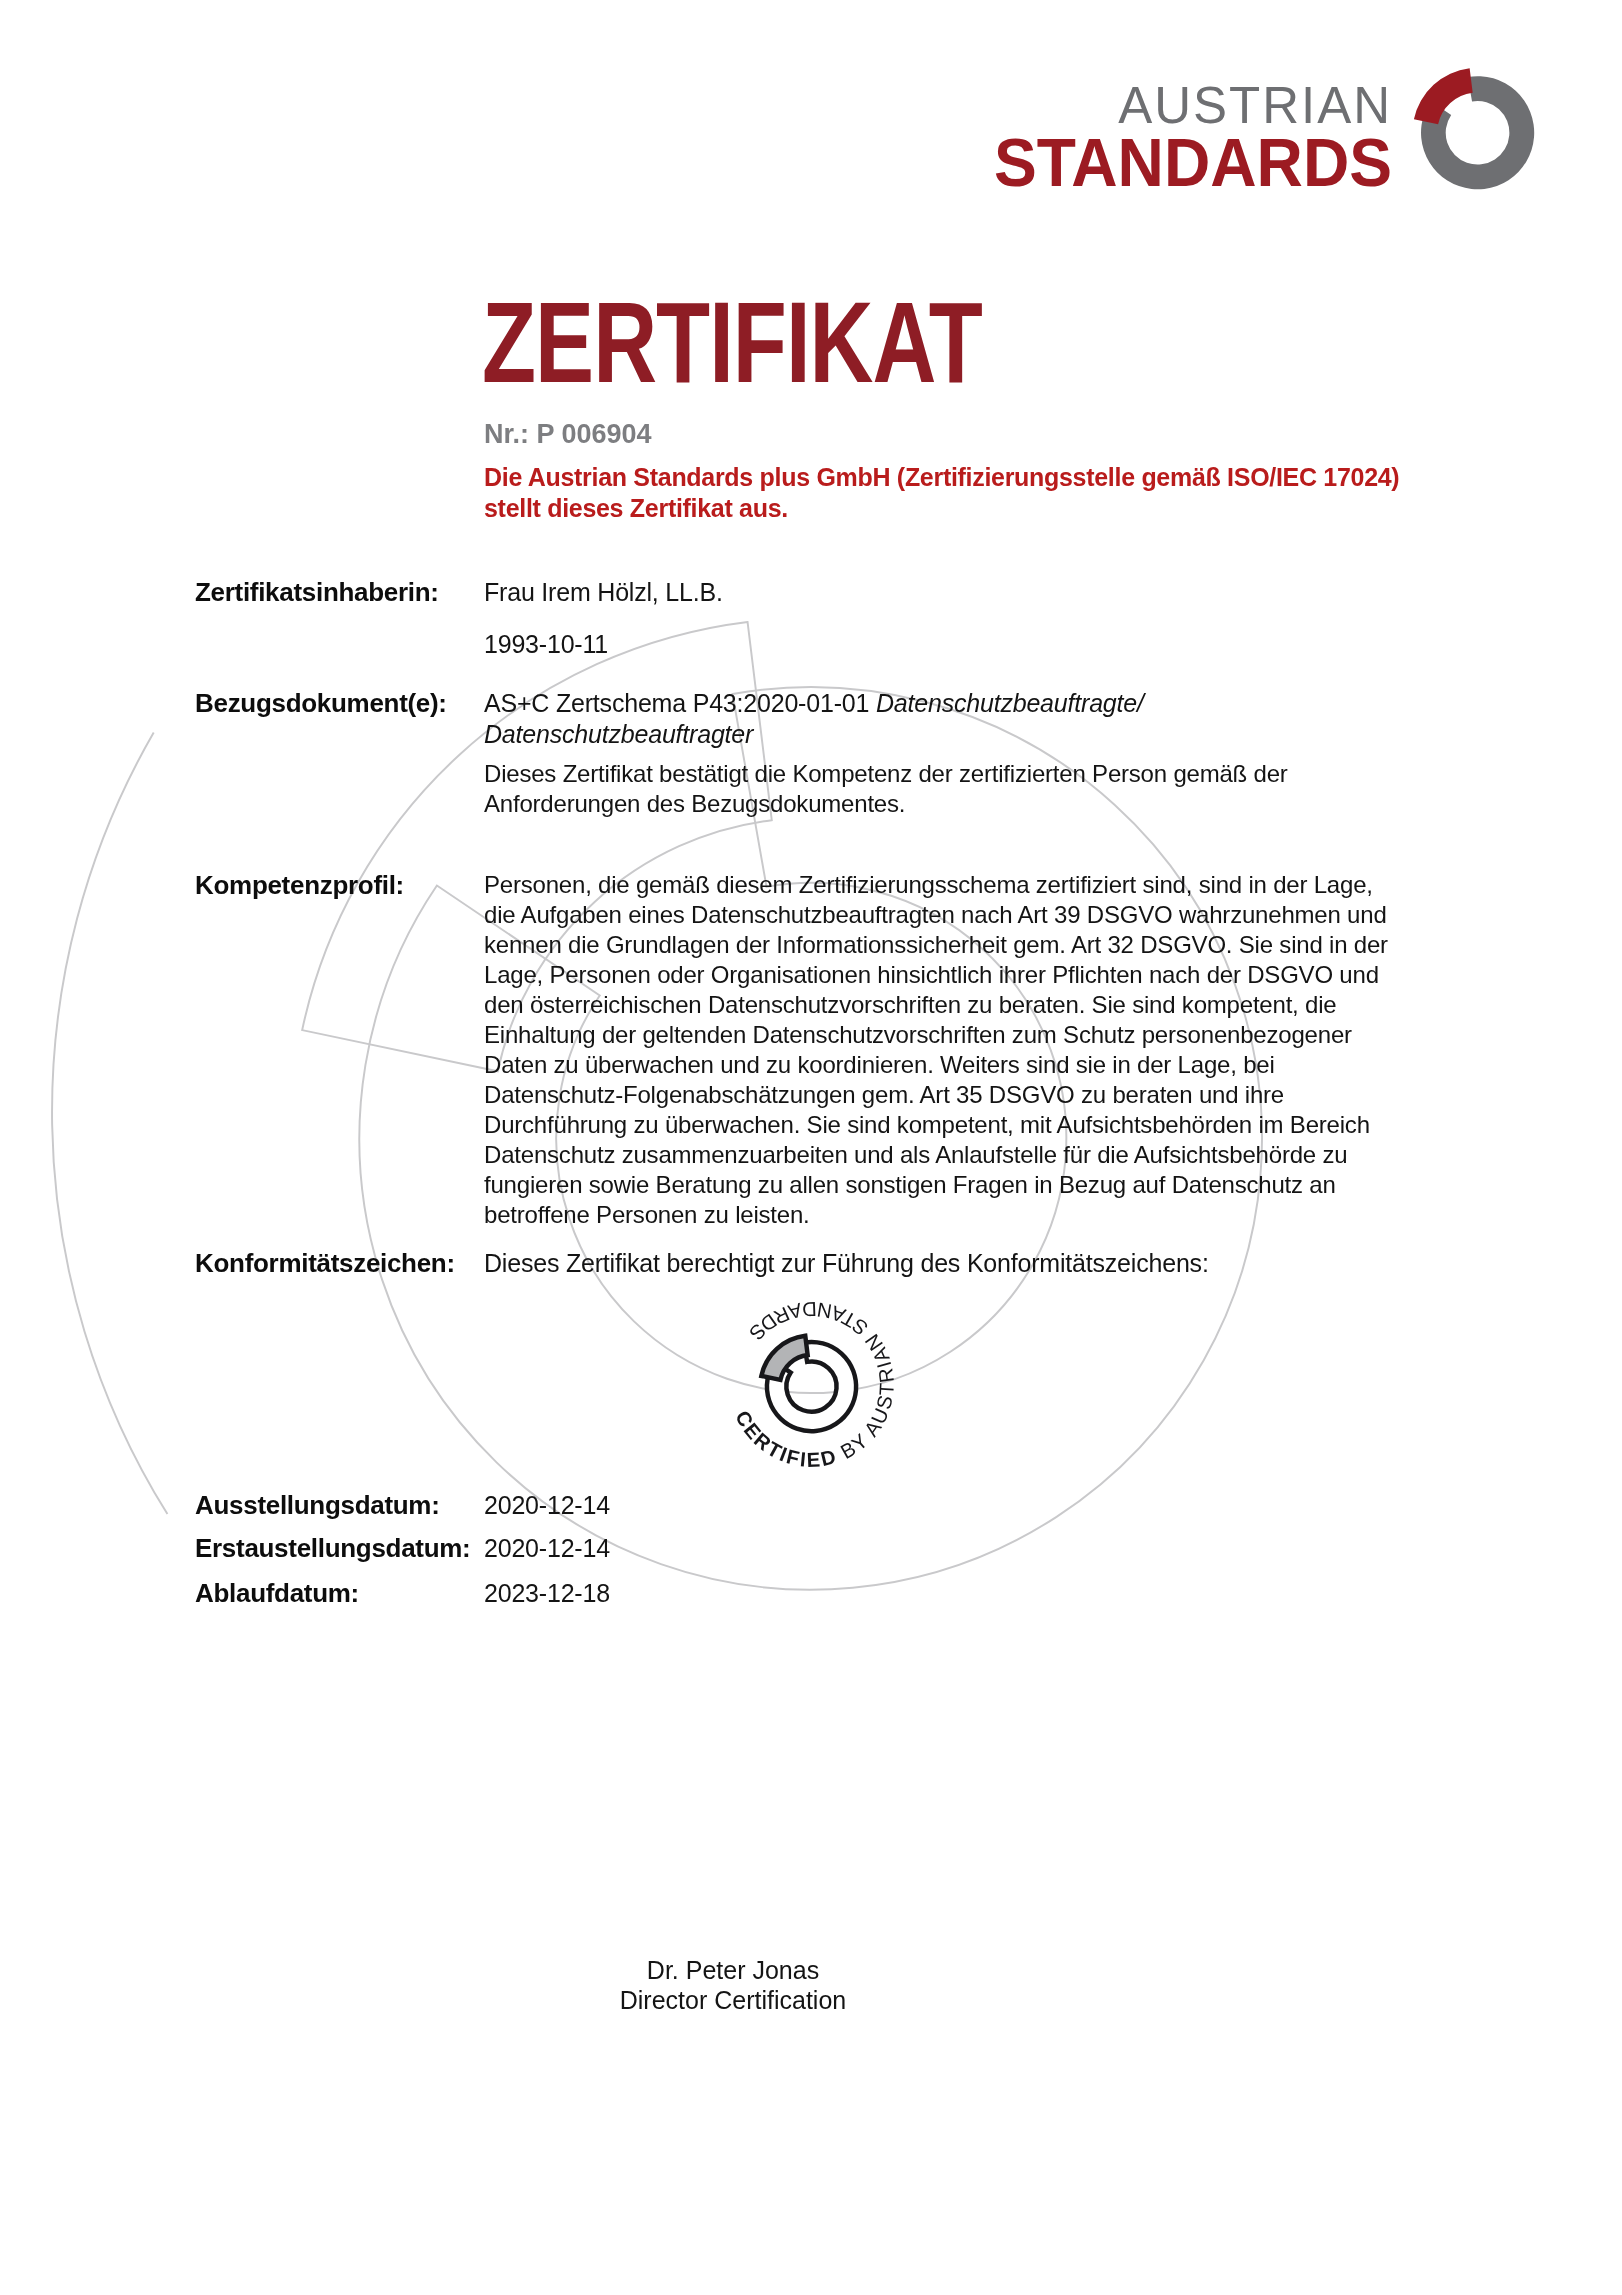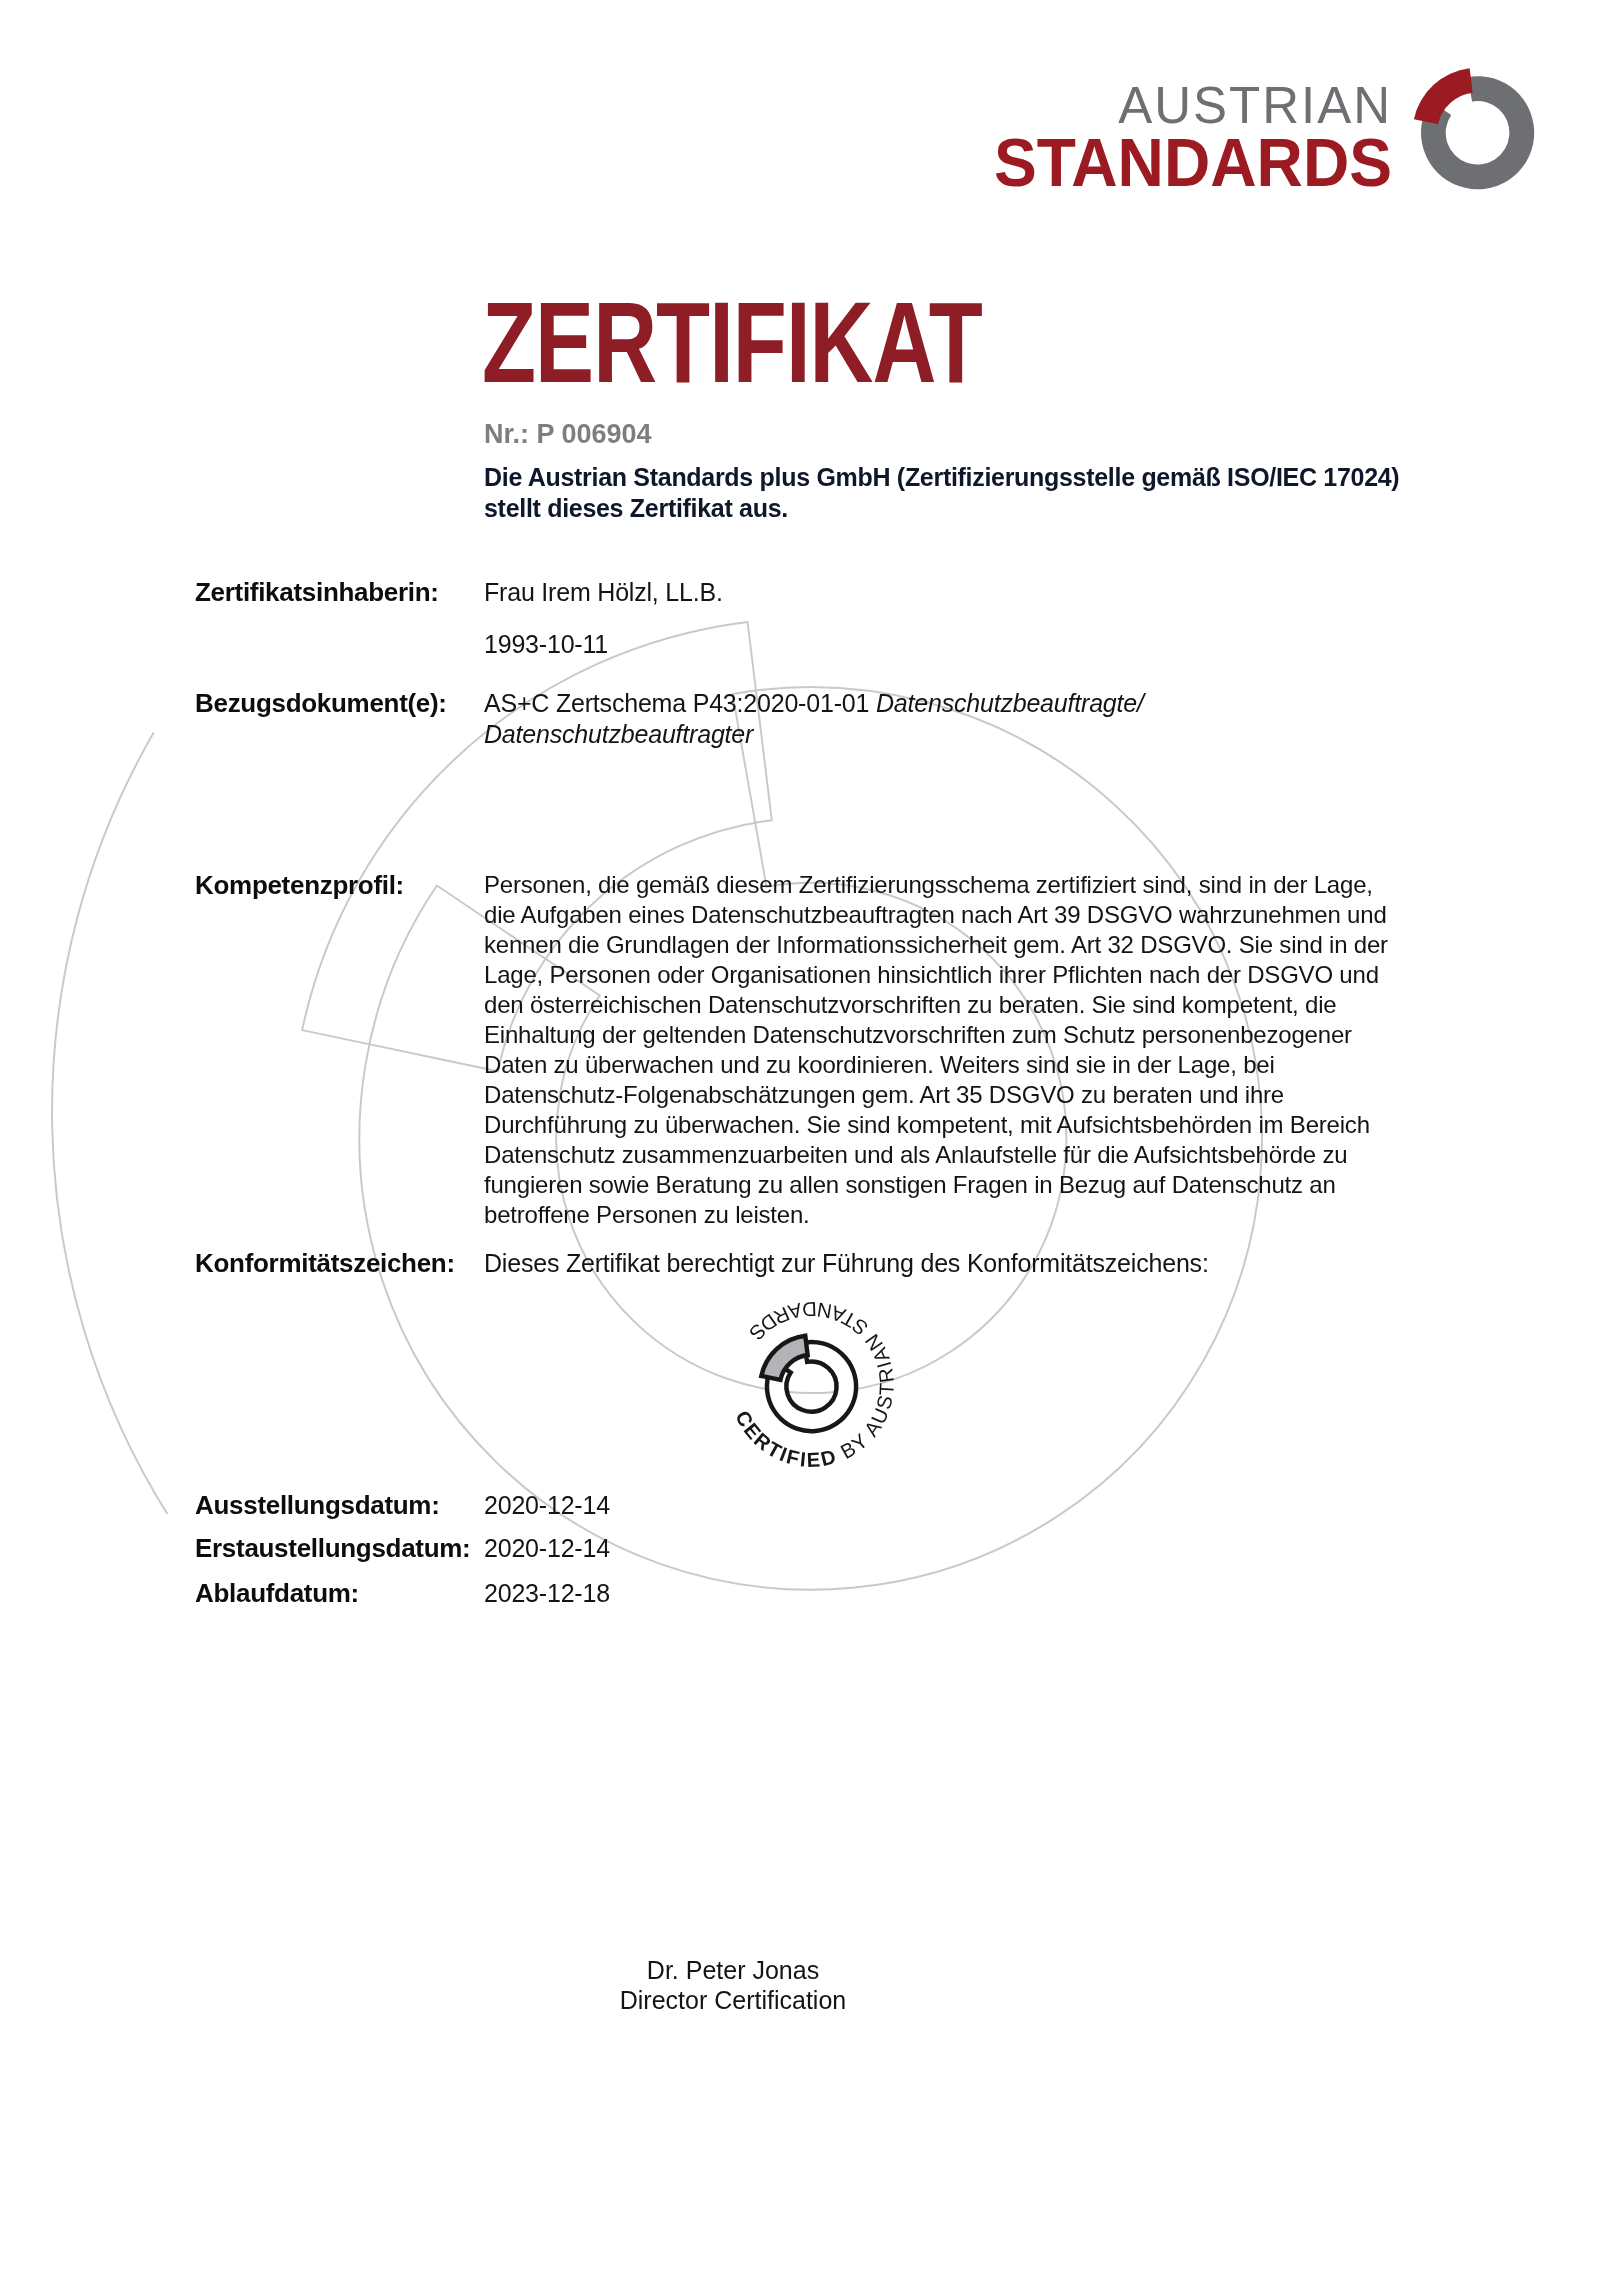--- a/index.html
+++ b/index.html
@@ -32,21 +32,21 @@
     line-height:1;letter-spacing:-1.3px;
     transform:scaleX(0.77);transform-origin:top left;
     white-space:nowrap;
   }
   .cert-number{
     left:484px;top:419px;
     font-size:27px;font-weight:700;color:#7d7e81;
   }
   .issuer-statement{
     left:484px;top:462px;width:981px;
-    font-size:25px;font-weight:700;color:#0f172a;
+    font-size:25px;font-weight:700;color:#b91c1c;
     line-height:31px;white-space:pre-line;letter-spacing:-0.3px;
   }
   .field-label{
     left:195px;
     font-size:26px;font-weight:700;color:#0d0d0d;
     letter-spacing:-0.3px;white-space:nowrap;
   }
   .field-value{
     left:484px;
     font-size:25px;font-weight:400;color:#141414;
@@ -102,20 +102,21 @@
 
   <div class="abs z field-label" style="top:577px;">Zertifikatsinhaberin:</div>
   <div class="abs z field-value" style="top:577px;">Frau Irem Hölzl, LL.B.</div>
   <div class="abs z field-value" style="top:629px;">1993-10-11</div>
 
   <div class="abs z field-label" style="top:688px;">Bezugsdokument(e):</div>
   <div class="abs z field-value" style="top:688px;width:929px;">
     <span>AS+C Zertschema P43:2020-01-01 </span><span class="italic">Datenschutzbeauftragte/
 Datenschutzbeauftragter</span>
   </div>
+  <div class="abs z para note-para">Dieses Zertifikat bestätigt die Kompetenz der zertifizierten Person gemäß der Anforderungen des Bezugsdokumentes.</div>
 
   <div class="abs z field-label" style="top:870px;">Kompetenzprofil:</div>
   <div class="abs z para competence-para">Personen, die gemäß diesem Zertifizierungsschema zertifiziert sind, sind in der Lage, die Aufgaben eines Datenschutzbeauftragten nach Art 39 DSGVO wahrzunehmen und kennen die Grundlagen der Informationssicherheit gem. Art 32 DSGVO. Sie sind in der Lage, Personen oder Organisationen hinsichtlich ihrer Pflichten nach der DSGVO und den österreichischen Datenschutzvorschriften zu beraten. Sie sind kompetent, die Einhaltung der geltenden Datenschutzvorschriften zum Schutz personenbezogener Daten zu überwachen und zu koordinieren. Weiters sind sie in der Lage, bei Datenschutz-Folgenabschätzungen gem. Art 35 DSGVO zu beraten und ihre Durchführung zu überwachen. Sie sind kompetent, mit Aufsichtsbehörden im Bereich Datenschutz zusammenzuarbeiten und als Anlaufstelle für die Aufsichtsbehörde zu fungieren sowie Beratung zu allen sonstigen Fragen in Bezug auf Datenschutz an betroffene Personen zu leisten.</div>
 
   <div class="abs z field-label" style="top:1248px;">Konformitätszeichen:</div>
   <div class="abs z field-value" style="top:1248px;">Dieses Zertifikat berechtigt zur Führung des Konformitätszeichens:</div>
 
   <svg class="abs z" style="left:707px;top:1280px;" width="209" height="209" viewBox="0 0 300 300" aria-hidden="true">
     <defs>
       <path id="circ" d="M39.1,190.4 A118,118 0 0 0 260.9,109.6 A118,118 0 0 0 39.1,190.4"></path>

